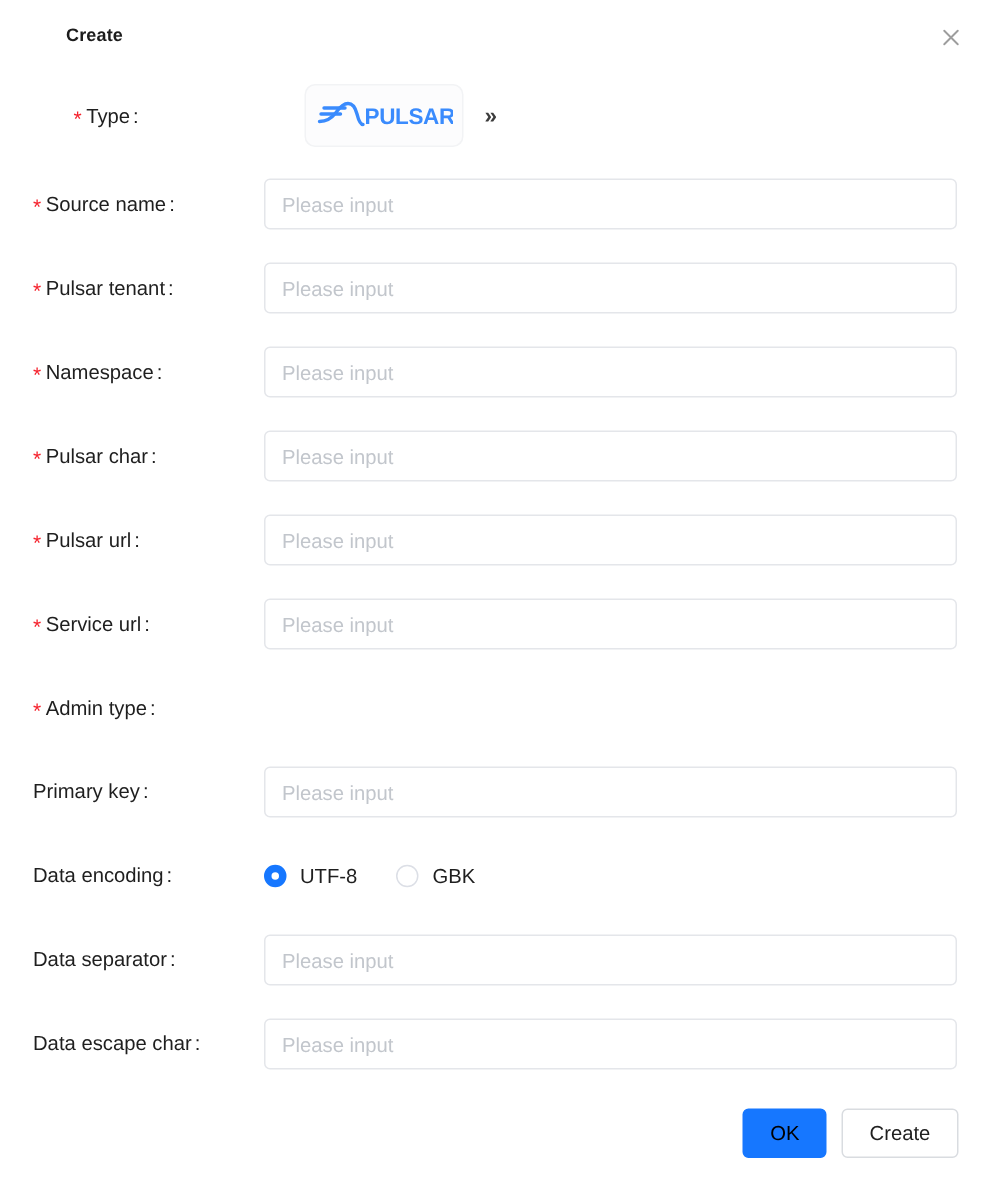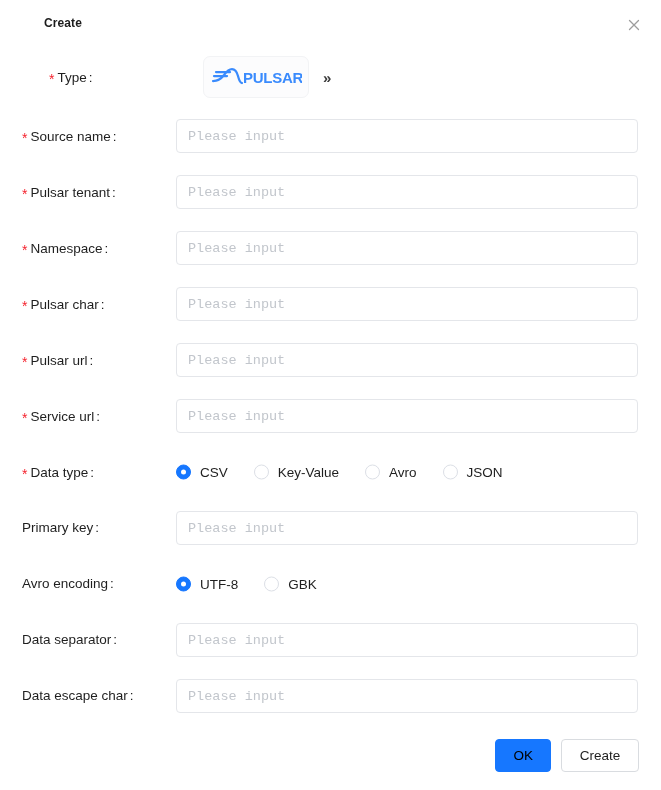--- a/index.html
+++ b/index.html
@@ -93,21 +93,21 @@
 
   .text-input {
     box-sizing: border-box;
     width: 462px;
     height: 34px;
     border: 1px solid #e4e6ea;
     border-radius: 4px;
     background: #fff;
     padding: 0 11px;
     font-size: 13.5px;
-    font-family: Liberation Mono, monospace;
+    font-family: Liberation Sans, sans-serif;
     color: #a16207;
     outline: none;
   }
   .text-input::placeholder {
     color: #c2c6cc;
   }
 
   
   .type-row { height: 62px; margin-left: 27px; }
   .type-field {
@@ -310,54 +310,36 @@
       <div class="form-label">
         <span class="req-star">*</span><span>Service url</span><span class="label-colon">:</span>
       </div>
       <div class="field">
         <input class="text-input" type="text" placeholder="Please input" style="">
       </div>
     </div>
 
     <div class="form-row">
       <div class="form-label">
-        <span class="req-star">*</span><span>Data type</span><span class="label-colon">:</span>
-      </div>
-      <div class="radio-group">
-        <div class="radio-item checked">
-          <span class="radio-mark"></span>
-          <span class="radio-label">CSV</span>
-        </div>
-        <div class="radio-item">
-          <span class="radio-mark"></span>
-          <span class="radio-label">Key-Value</span>
-        </div>
-        <div class="radio-item">
-          <span class="radio-mark"></span>
-          <span class="radio-label">Avro</span>
-        </div>
-        <div class="radio-item">
-          <span class="radio-mark"></span>
-          <span class="radio-label">JSON</span>
-        </div>
+        <span class="req-star">*</span><span>Admin type</span><span class="label-colon">:</span>
       </div>
     </div>
 
     <div class="form-row">
       <div class="form-label">
         <span>Primary key</span><span class="label-colon">:</span>
       </div>
       <div class="field">
         <input class="text-input" type="text" placeholder="Please input" style="">
       </div>
     </div>
 
     <div class="form-row">
       <div class="form-label">
-        <span>Avro encoding</span><span class="label-colon">:</span>
+        <span>Data encoding</span><span class="label-colon">:</span>
       </div>
       <div class="radio-group">
         <div class="radio-item checked">
           <span class="radio-mark"></span>
           <span class="radio-label">UTF-8</span>
         </div>
         <div class="radio-item">
           <span class="radio-mark"></span>
           <span class="radio-label">GBK</span>
         </div>

